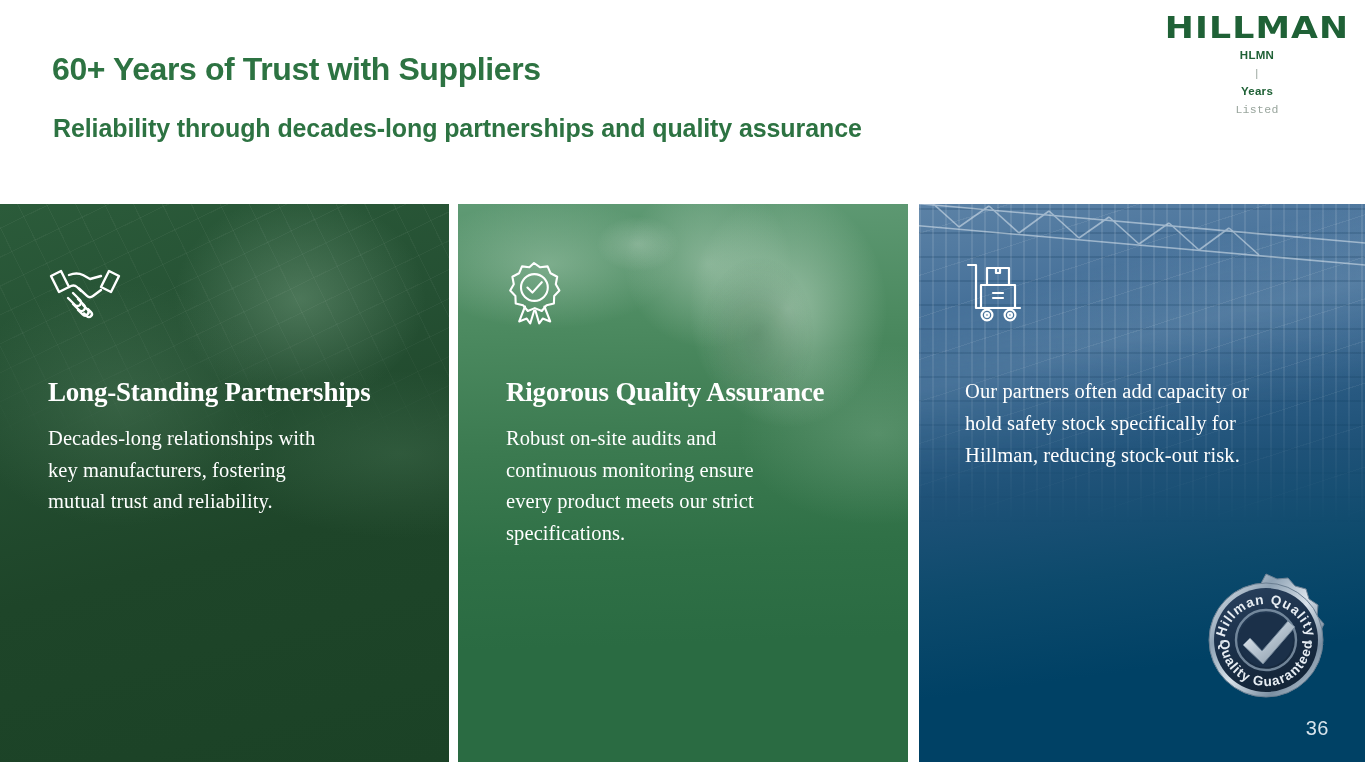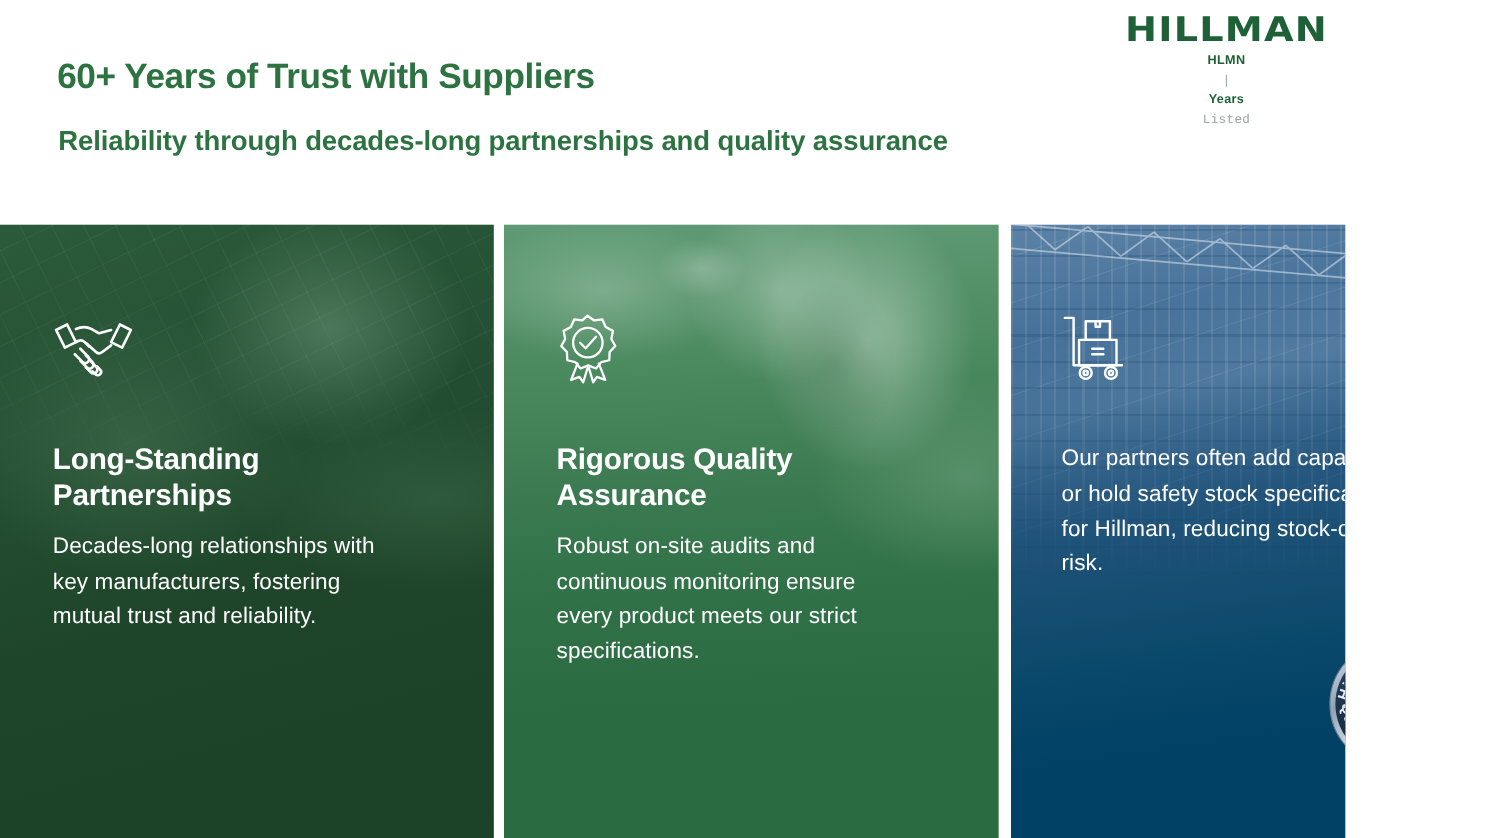--- a/index.html
+++ b/index.html
@@ -8,21 +8,21 @@
   html, body {
     width: 1365px;
     height: 762px;
     overflow: hidden;
     background: #ffffff;
     font-family: "Liberation Sans", sans-serif;
   }
 
   .slide {
     position: relative;
-    width: 1223px;
+    width: 1365px;
     height: 762px;
     background: #ffffff;
     overflow: hidden;
   }
 
   
   .logo-block {
     position: absolute;
     top: 12px;
     right: 8px;
@@ -170,22 +170,23 @@
     position: absolute;
     left: -20px; top: -10px;
     width: 500px; height: 120px;
     z-index: 1;
     opacity: .5;
   }
 
   .card-inner {
     position: relative;
     z-index: 2;
-    padding: 80px 46px 0 48px;
+    padding: 56px 46px 0 48px;
     height: 100%;
+    font-family: Liberation Serif, serif;
   }
   #card-2 .card-inner { padding-left: 48px; }
   #card-3 .card-inner { padding-left: 46px; }
 
   .card-icon {
     width: 74px;
     height: 64px;
     margin-bottom: 48px;
   }
   #card-2 .card-icon { width: 56px; height: 66px; margin-bottom: 46px; }

